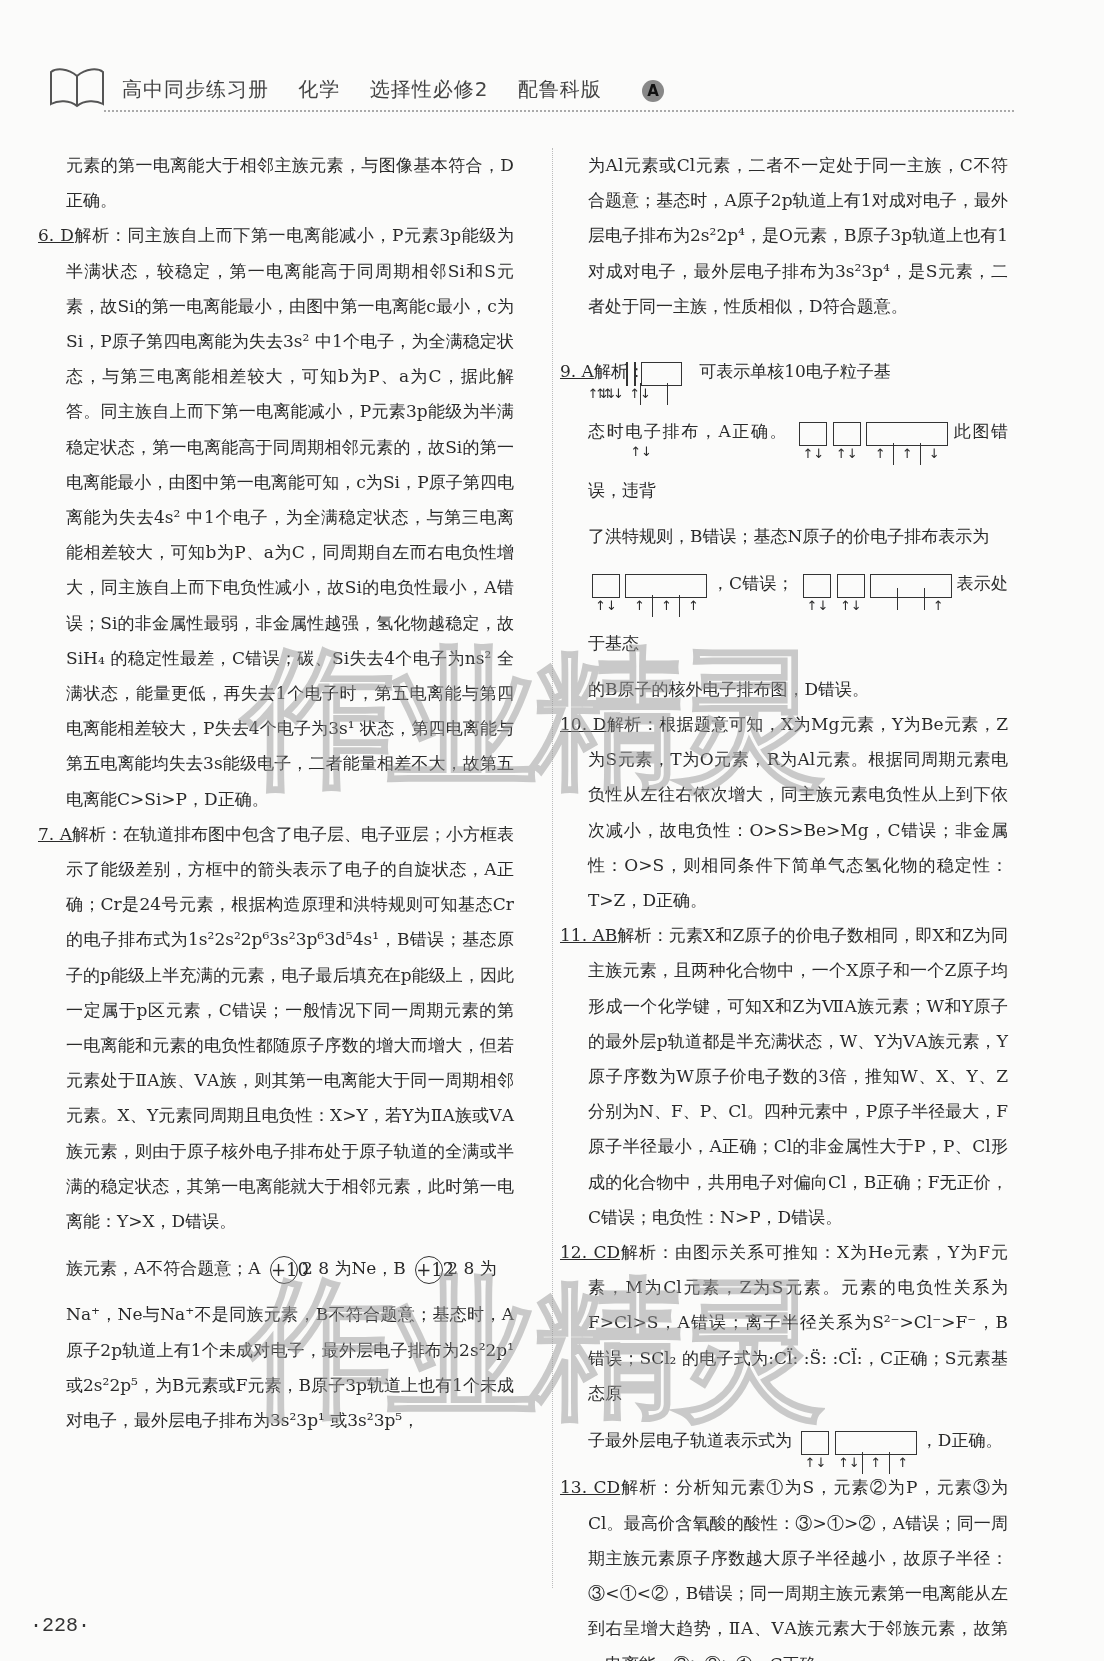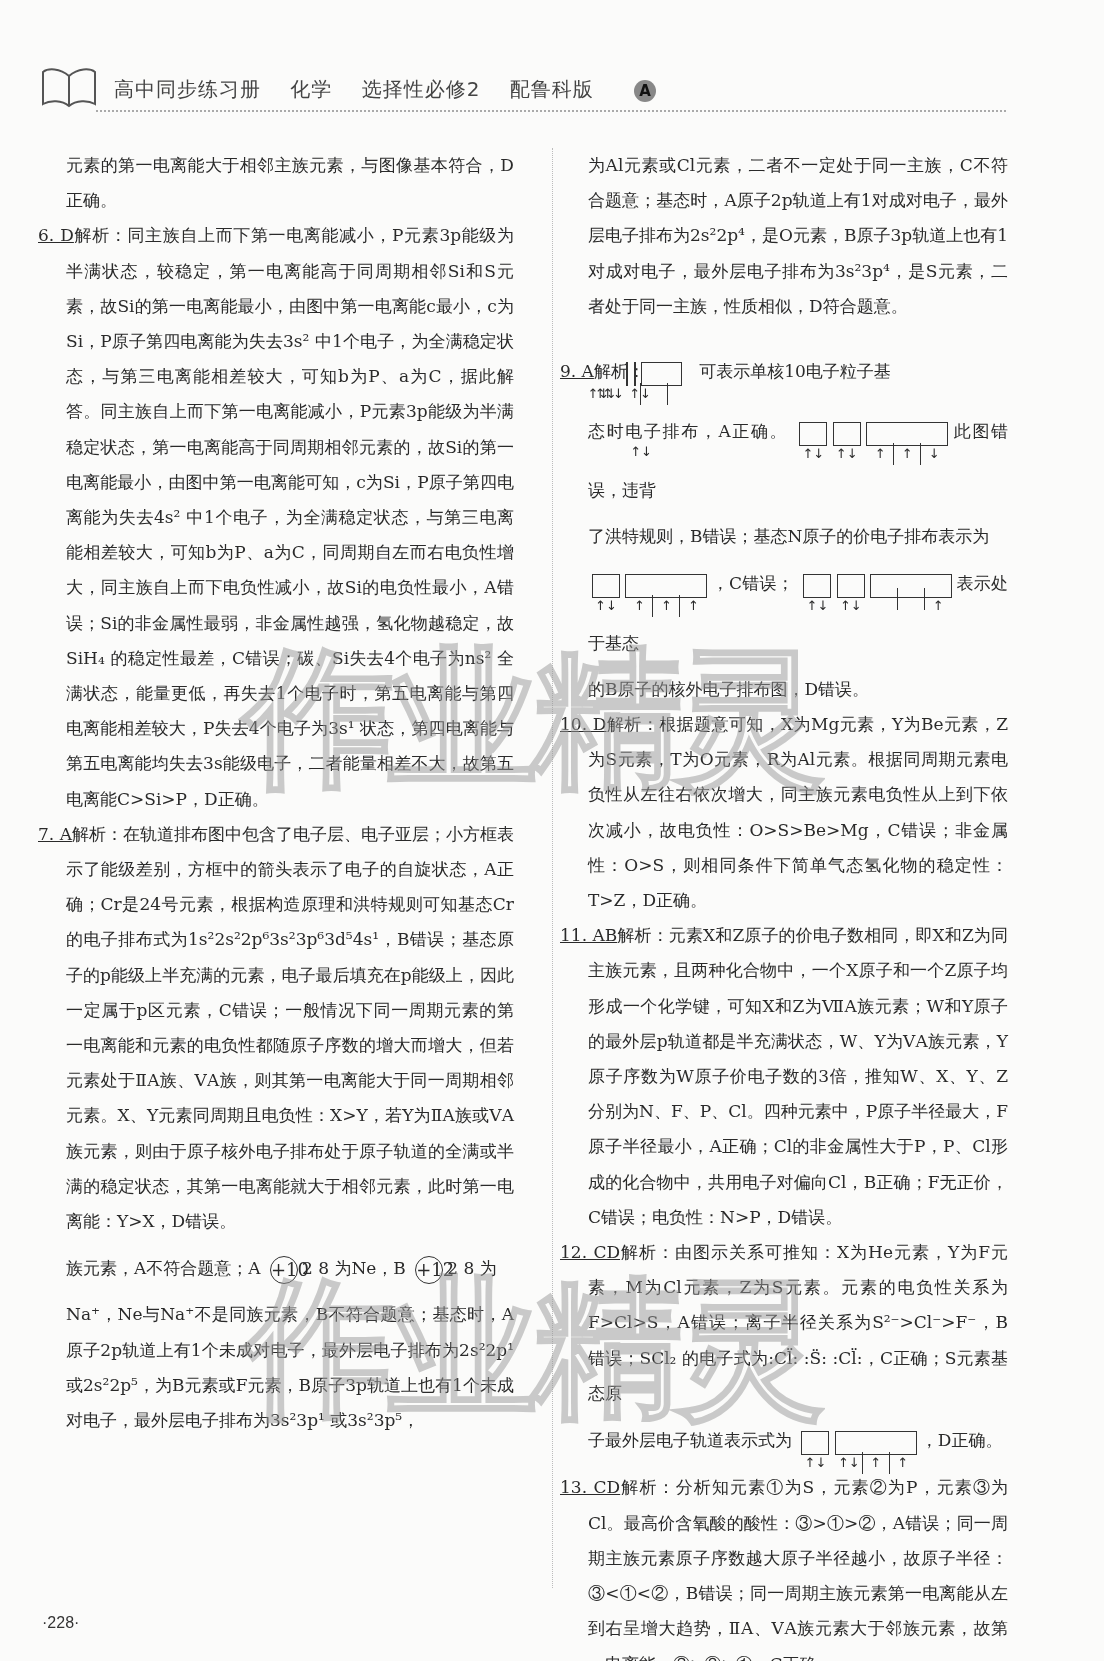--- a/index.html
+++ b/index.html
@@ -1,20 +1,20 @@
 <!DOCTYPE html>
 <html><head>
 <meta charset="utf-8">
 <style>
   html, body { margin:0; padding:0; }
   body {
     width:1104px; height:1661px; background:#fbfbfa; position:relative; overflow:hidden;
     font-family:"DejaVu Serif","Liberation Serif",serif; color:#2a2a2a;
   }
-  .header { position:absolute; left:36px; top:62px; width:970px; height:50px; }
+  .header { position:absolute; left:44px; top:62px; width:970px; height:50px; }
   .book-icon { position:absolute; left:4px; top:4px; width:58px; height:42px; }
   .hdr-text { position:absolute; left:78px; top:14px; font-family:"DejaVu Sans","Liberation Sans",sans-serif; font-size:20px; color:#444; letter-spacing:1px; white-space:nowrap; }
   .hdr-text span { margin-right:22px; }
   .badge { position:absolute; left:598px; top:18px; width:22px; height:22px; border-radius:50%; background:#888; color:#111; font-family:"DejaVu Sans",sans-serif; font-size:15px; text-align:center; line-height:22px; font-weight:bold; }
   .hdr-rule { position:absolute; left:60px; top:48px; width:910px; border-top:2px dotted #aaa; }
 
   .col { position:absolute; top:148px; font-size:17px; line-height:35.2px; }
   .col-left { left:38px; width:476px; }
   .col-right { left:560px; width:448px; }
   .divider { position:absolute; left:552px; top:148px; height:1440px; border-left:1px dotted #bbb; }
@@ -25,21 +25,21 @@
   .num { font-weight:normal;text-decoration:underline; }
   .kw { font-weight:normal; font-family:"DejaVu Sans","Liberation Sans",sans-serif; margin-left:0; }
 
   .orb { display:inline-block; vertical-align:middle; position:relative; margin:0 4px; }
   .box { display:inline-block; border:1px solid #333; height:22px; vertical-align:middle; }
   .cell { display:inline-block; width:26px; height:22px; text-align:center; font-size:13px; line-height:22px; border-right:1px solid #333; font-family:"DejaVu Sans",sans-serif; }
   .cell:last-child { border-right:none; }
   .tall { line-height:58px; }
   .shell { display:inline-block; width:26px; height:26px; border:1px solid #333; border-radius:50%; text-align:center; line-height:26px; font-size:18px; vertical-align:middle; margin:0 4px; }
 
-  .pagenum { position:absolute; left:42px; top:1614px; font-size:16px; font-family:Liberation Sans, sans-serif; color:#333; }
+  .pagenum { position:absolute; left:30px; top:1614px; font-size:20px; font-family:Liberation Mono, monospace; color:#333; }
   .wm { position:absolute; font-size:150px; color:transparent; -webkit-text-stroke:2px #999; font-family:"DejaVu Sans",sans-serif; font-weight:bold; opacity:0.5; letter-spacing:-6px; pointer-events:none; white-space:nowrap;margin-left:44px; }
 </style>
 </head>
 <body>
 
 <div class="header">
   <svg class="book-icon" viewBox="0 0 58 42">
     <path d="M29 10 C20 2, 8 2, 3 6 L3 38 C10 34, 22 34, 29 40 C36 34, 48 34, 55 38 L55 6 C50 2, 38 2, 29 10 Z M29 10 L29 40" fill="none" stroke="#555" stroke-width="2"></path>
   </svg>
   <div class="hdr-text">

